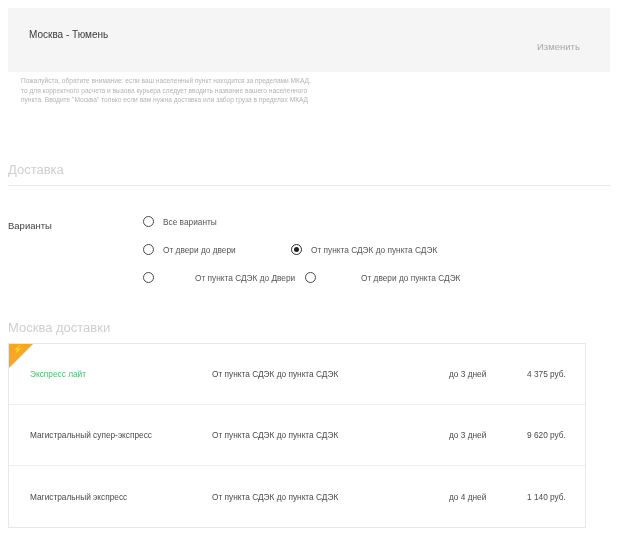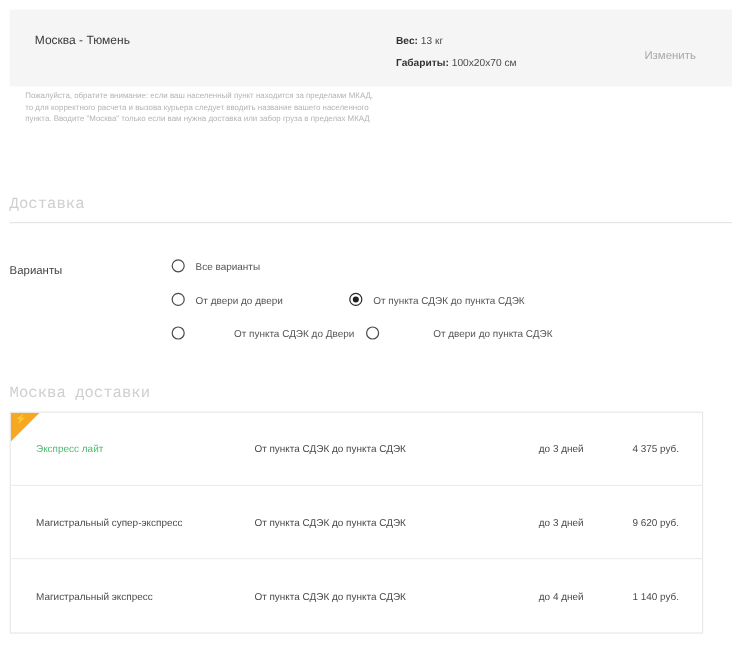--- a/index.html
+++ b/index.html
@@ -73,21 +73,20 @@
   
   .section {
     position: absolute;
     left: 8px;
     width: 602px;
   }
   .section-title {
     font-size: 13px;
     color: #cfcfcf;
     padding-bottom: 8px;
-    font-family: Liberation Mono, monospace;
   }
   .section-rule {
     height: 1px;
     background: #e6e6e6;
     width: 100%;
   }
 
   
   .options-block {
     position: absolute;
@@ -223,28 +222,20 @@
     line-height: 8px;
     color: #ffffff;
   }
 </style>
 </head>
 <body>
 
 <div class="summary-card">
   <div class="summary-route">Москва - Тюмень</div>
 
-  <div class="summary-specs">
-    <div class="spec-line">
-      <span class="spec-label">Вес:</span><span> 13 кг</span>
-    </div>
-    <div class="spec-line">
-      <span class="spec-label">Габариты:</span><span> 100x20x70 см</span>
-    </div>
-  </div>
 
   <div class="summary-edit">Изменить</div>
 </div>
 
 <div class="notice">Пожалуйста, обратите внимание: если ваш населенный пункт находится за пределами МКАД, то для корректного расчета и вызова курьера следует вводить название вашего населенного пункта. Вводите "Москва" только если вам нужна доставка или забор груза в пределах МКАД</div>
 
 <div class="section" style="top:162px;">
   <div class="section-title">Доставка</div>
   <div class="section-rule"></div>
 </div>

